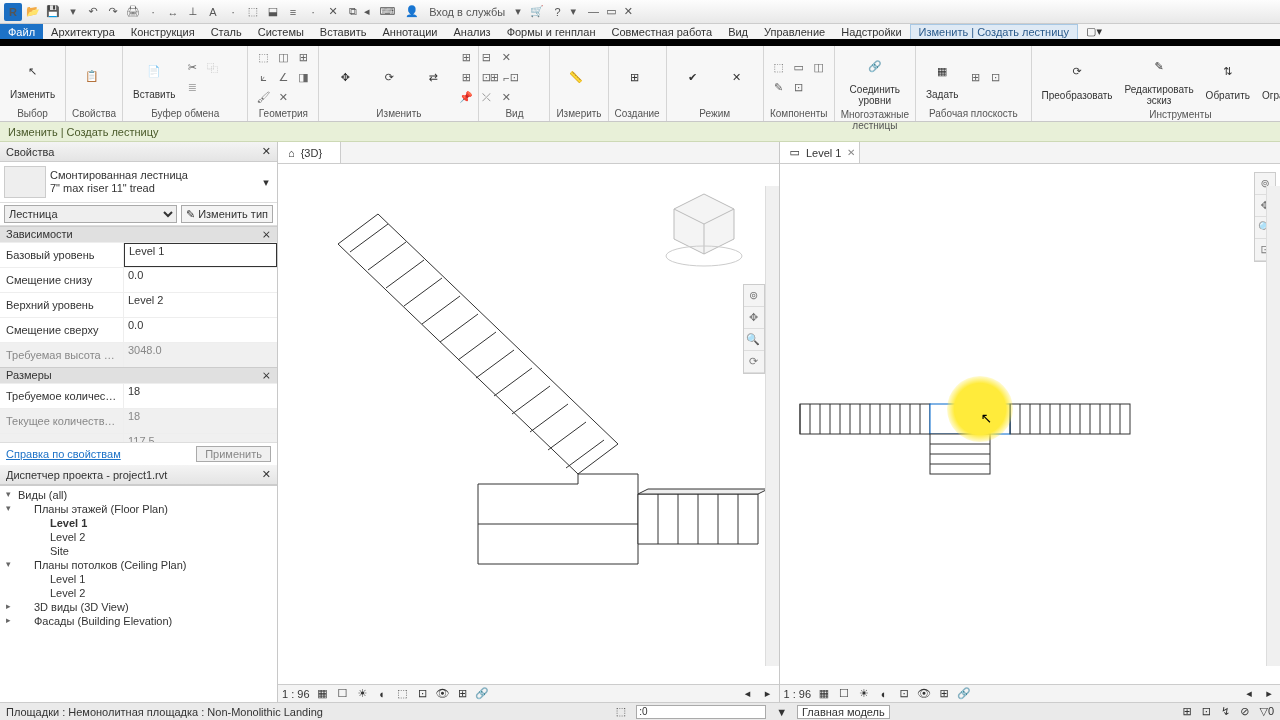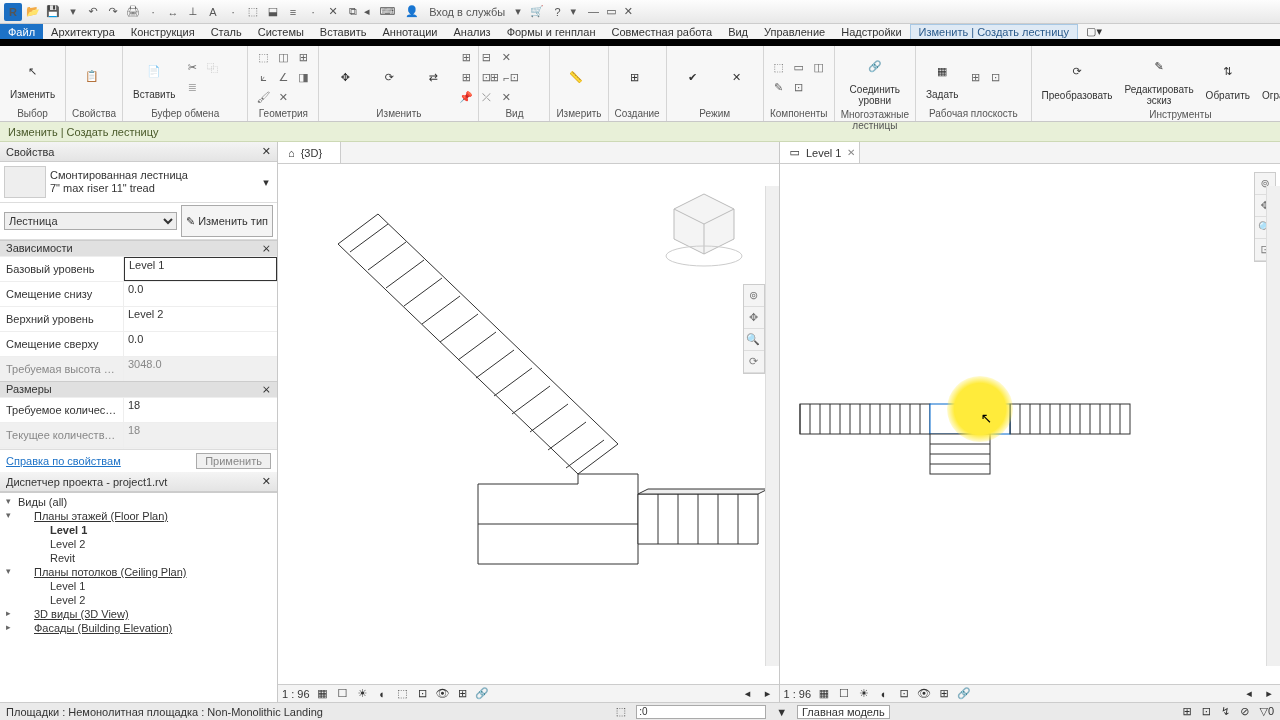--- a/index.html
+++ b/index.html
@@ -44,42 +44,42 @@
 .panel-head { height: 20px; background: linear-gradient(#f4f4f4,#e4e4e4); border-bottom: 1px solid #ccc; display: flex; align-items: center; padding: 0 6px; justify-content: space-between; }
 .panel-head .x { cursor: default; }
 
 .props-selector { padding: 4px; display:flex; gap:4px; align-items:center; border-bottom:1px solid #ddd;}
 .props-selector .thumb { width:42px; height:32px; background:#eee; border:1px solid #ccc;}
 .props-selector .txt { flex:1; font-size:10px; line-height:1.2;}
 .props-selector .arrow { width:14px; text-align:center;}
 
 .props-type-row { display:flex; padding:2px 4px; gap:4px; border-bottom:1px solid #ddd; align-items:center;}
 .props-type-row select { flex:1; height:18px; font-size:11px; border:1px solid #aaa;}
-.props-type-row button { height:32px; font-size:10px; border:1px solid #aaa; background:#f4f4f4; padding:0 4px;}
+.props-type-row button { height:18px; font-size:10px; border:1px solid #aaa; background:#f4f4f4; padding:0 4px;}
 
 .prop-group-head { background:#e0e0e0; padding:1px 6px; font-weight:normal; border-top:1px solid #ccc; display:flex; justify-content:space-between;}
 .prop-row { display:flex; border-top:1px solid #eee; }
 .prop-row .k { width:124px; padding:6px 6px; border-right:1px solid #eee; white-space:nowrap; overflow:hidden; text-overflow:ellipsis;}
 .prop-row .v { flex:1; padding:1px 4px; }
 .prop-row.sel .v { border:1px solid #333; background:#fff;}
 .prop-row.ro { background:#f0f0f0; color:#888;}
 .prop-row.ro .k, .prop-row.ro .v { color:#888;}
 
 .prop-footer { display:flex; justify-content:space-between; padding:3px 6px; border-top:1px solid #ddd; align-items:center;}
 .prop-footer a { color:#1d72c7; text-decoration:underline;}
 .prop-footer button { border:1px solid #aaa; background:#f0f0f0; padding:1px 8px; color:#888;}
 
 .browser { flex:1; overflow:hidden; border-top:1px solid #ccc;}
 .browser .tree { padding:2px 4px;}
 .tree-node { padding:1px 0 1px 14px; position:relative; white-space:nowrap;}
 .tree-node::before { content:"▸"; position:absolute; left:2px; font-size:9px; color:#666;}
 .tree-node.open::before { content:"▾";}
 .tree-node.leaf::before { content:"";}
 .tree-node.leaf { padding-left: 46px;}
-.tree-node.sub { padding-left: 30px; text-decoration: underline;}
+.tree-node.sub { padding-left: 30px;}
 .tree-node.bold { font-weight:bold;}
 .view-pane { flex:1; display:flex; flex-direction:column; border-right:1px solid #c8c8c8; background:#fff; position:relative;}
 .view-tabs { height:22px; border-bottom:1px solid #ccc; display:flex; align-items:stretch; background:#f4f4f4;}
 .view-tab { padding:0 18px 0 10px; display:flex; align-items:center; border-right:1px solid #ccc; background:#fff; gap:6px; position:relative;}
 .view-tab .x { position:absolute; right:4px; font-size:10px; color:#888;}
 .view-canvas { flex:1; position:relative; background:#fff; overflow:hidden;}
 .view-footer { height:18px; background:#f4f4f4; border-top:1px solid #ccc; display:flex; align-items:center; padding:0 4px; gap:6px; font-size:10px; color:#666;}
 .view-footer span.ico { width:14px; text-align:center;}
 
 .scrollbar-v { position:absolute; right:0; top:22px; bottom:18px; width:14px; background:#f0f0f0; border-left:1px solid #ddd;}
@@ -423,21 +423,21 @@
     <div class="panel-head">
       <span>Диспетчер проекта - project1.rvt</span>
       <span class="x">✕</span>
     </div>
     <div class="browser">
       <div class="tree" id="tree">
           <div class="tree-node open">Виды (all)</div>
           <div class="tree-node open sub">Планы этажей (Floor Plan)</div>
           <div class="tree-node leaf bold">Level 1</div>
           <div class="tree-node leaf">Level 2</div>
-          <div class="tree-node leaf">Revit</div>
+          <div class="tree-node leaf">Site</div>
           <div class="tree-node open sub">Планы потолков (Ceiling Plan)</div>
           <div class="tree-node leaf">Level 1</div>
           <div class="tree-node leaf">Level 2</div>
           <div class="tree-node sub">3D виды (3D View)</div>
           <div class="tree-node sub">Фасады (Building Elevation)</div>
         </div>
     </div>
   </div>
 
   <div class="view-pane">

